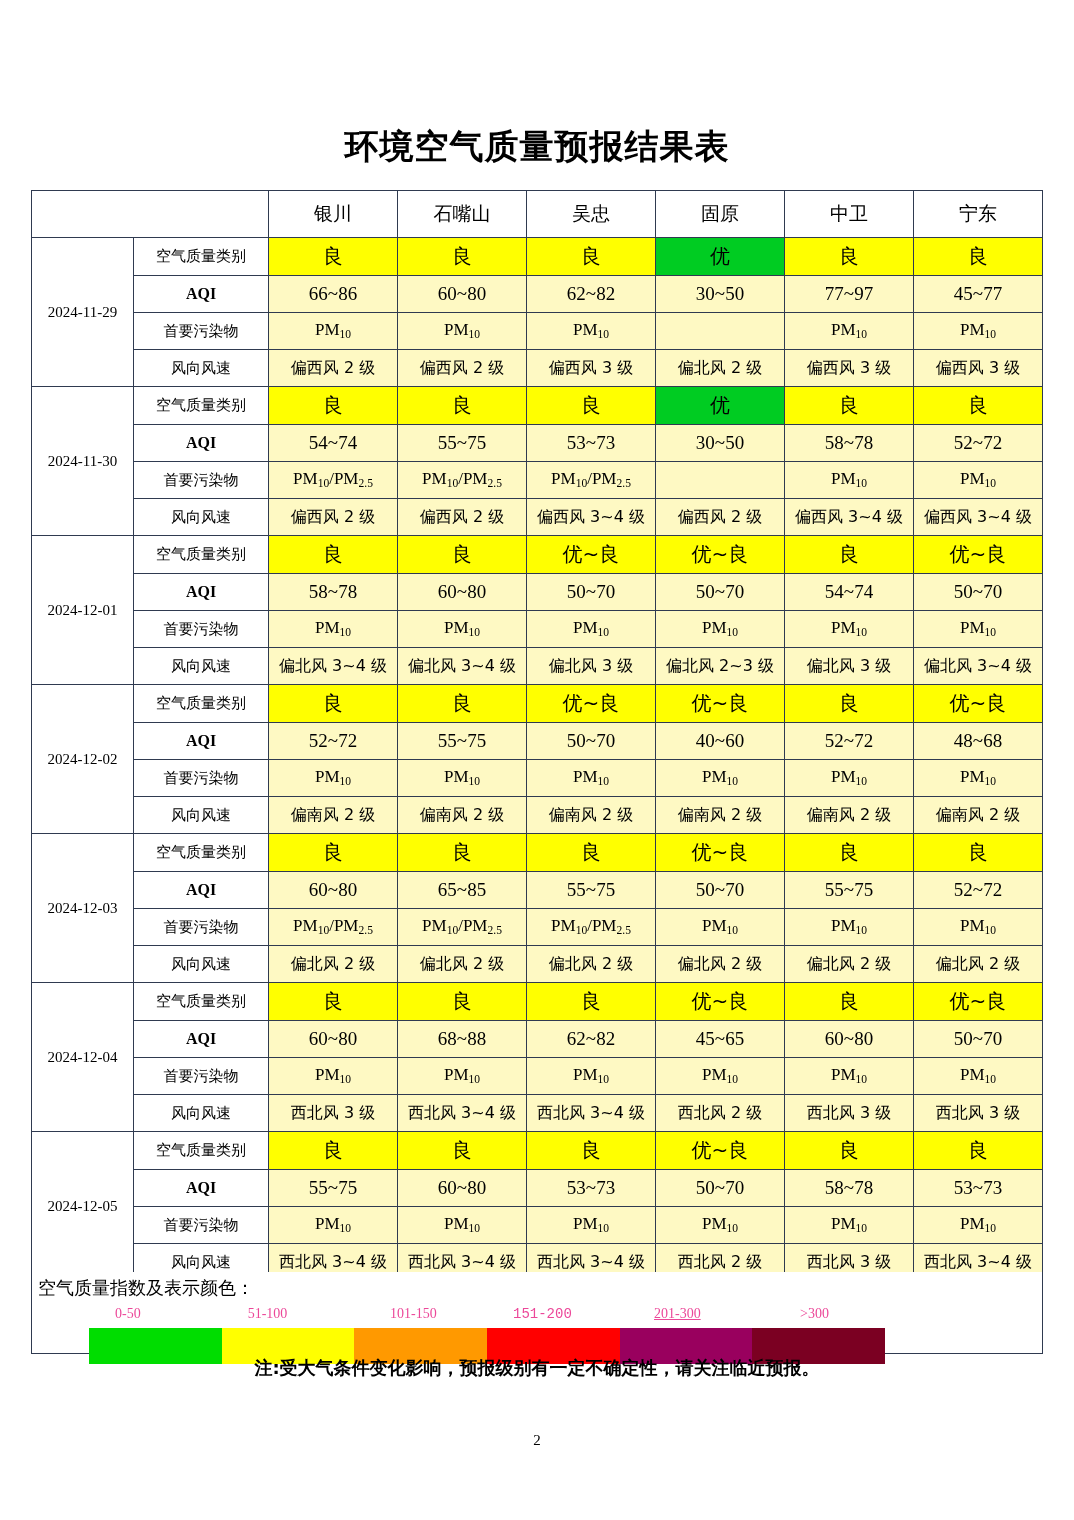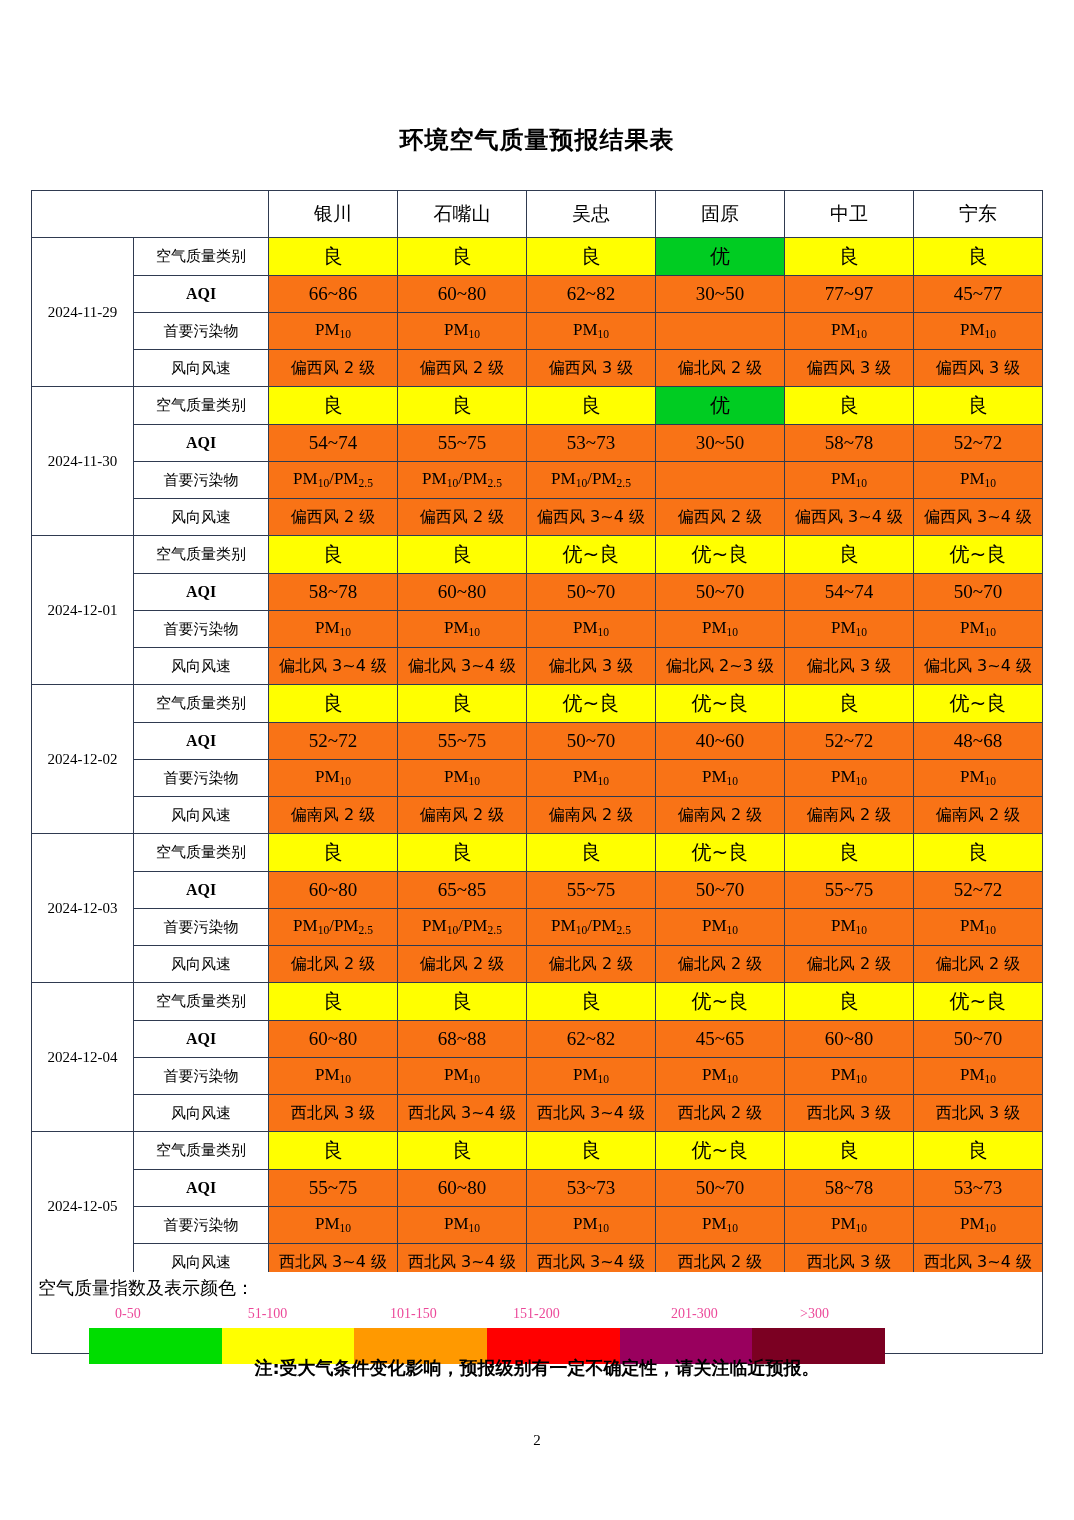--- a/index.html
+++ b/index.html
@@ -24,38 +24,38 @@
     box-sizing: border-box;
   }
 
   .doc-title {
     position: absolute;
     top: 124px;
     left: 0;
     width: 1074px;
     text-align: center;
     font-family: "DejaVu Serif", "Liberation Serif", serif;
-    font-size: 24px;
+    font-size: 34px;
     font-weight: 700;
     letter-spacing: 1px;
     color: #000;
   }
 
   .table-wrap {
     position: absolute;
     top: 190px;
     left: 31px;
     width: 1012px;
   }
 
   table.aqi {
     border-collapse: collapse;
     table-layout: fixed;
     width: 1012px;
-    background: #f97316;
+    background: #fef9c3;
   }
 
   table.aqi td, table.aqi th {
     border: 1px solid #2f3a50;
     padding: 0;
     text-align: center;
     vertical-align: middle;
     font-weight: normal;
   }
 
@@ -492,22 +492,22 @@
         </tbody>
     </table>
   </div>
 
   <div class="legend-box">
     <div class="legend-title">空气质量指数及表示颜色：</div>
     <div class="legend-labels" id="legend-labels">
         <span style="left: 29px;">0-50</span>
         <span style="left: 161.667px;">51-100</span>
         <span style="left: 304px;">101-150</span>
-        <span style="left: 427px;">151-200</span>
-        <span style="left: 585px;">201-300</span>
+        <span style="left: 427px; font-family: Liberation Mono, monospace;">151-200</span>
+        <span style="left: 568px; text-decoration: underline;">201-300</span>
         <span style="left: 714px;">&gt;300</span>
       </div>
     <div class="legend-bar" id="legend-bar">
         <div style="background: rgb(0, 221, 0);"></div>
         <div style="background: rgb(255, 255, 0);"></div>
         <div style="background: rgb(255, 153, 0);"></div>
         <div style="background: rgb(255, 0, 0);"></div>
         <div style="background: rgb(153, 0, 94);"></div>
         <div style="background: rgb(123, 0, 34);"></div>
       </div>

